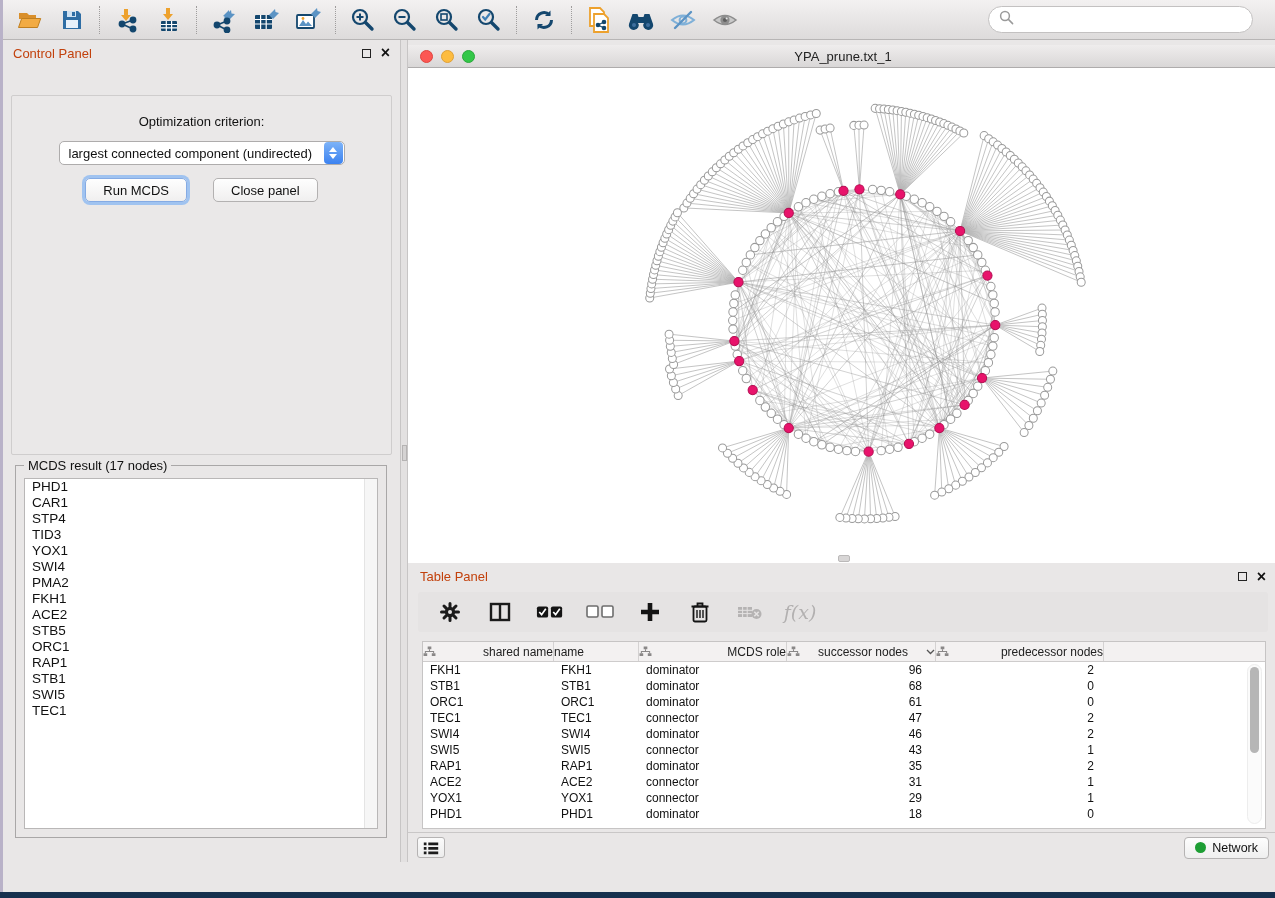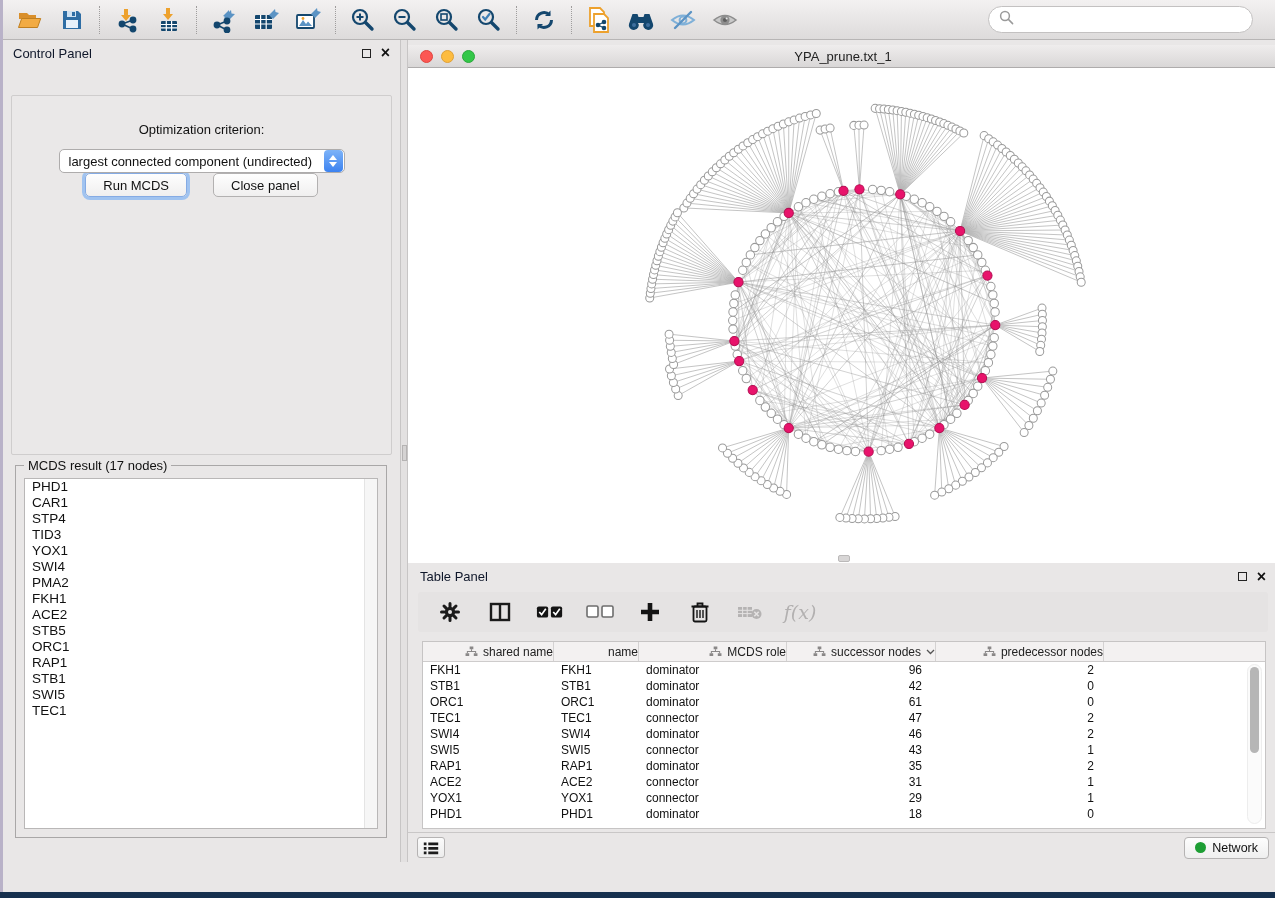--- a/index.html
+++ b/index.html
@@ -15,39 +15,39 @@
   .tbtn { width:36px; height:32px; display:flex; align-items:center; justify-content:center; border-radius:4px; margin:0 3px; }
   .tsep { width:1px; height:28px; margin:0 6px; border-left:1px dotted #9f9d9d; }
   .tbtn svg { display:block; }
   .searchbox { margin-left:auto; margin-right:22px; width:265px; height:27px; background:#fff;
     border:1px solid #c3c1c1; border-radius:14px; display:flex; align-items:center; padding:0 10px; }
   .searchbox input { border:none; outline:none; flex:1; font-size:13px; font-family:"Liberation Sans",sans-serif; background:transparent; margin-left:6px; }
 
   
   .control-panel { position:absolute; left:0; top:40px; width:397px; height:822px; background:#e9e7e7; }
   .panel-header { height:26px; display:flex; align-items:center; padding:0 10px; }
-  .panel-title { font-size:13px; color:#0f172a; }
+  .panel-title { font-size:13px; color:#c2410c; }
   .panel-header .winbtns { margin-left:auto; display:flex; align-items:center; gap:10px; }
   .float-box { width:9px; height:9px; border:1.5px solid #222; display:inline-block; }
   .close-x { font-size:16px; font-weight:bold; color:#111; line-height:10px; cursor:default; }
 
   .seg { display:flex; border:1px solid #9b9999; border-radius:5px; overflow:hidden; background:#fff; }
   .seg .segcell { padding:3px 15px; font-size:13px; color:#1a1a1a; background:linear-gradient(180deg,#ffffff,#f0efef); border-left:1px solid #b9b7b7; cursor:default; white-space:nowrap; }
   .seg .segcell:first-child { border-left:none; }
   .seg .segcell.sel { background:linear-gradient(180deg,#62a8f8,#2e7cee); color:#fff; }
   .ctrl-tabs-row { display:flex; justify-content:center; margin-top:8px; position:relative; z-index:2; }
 
   .mcds-pane { position:absolute; left:8px; right:8px; top:55px; height:360px; background:#eae8e8; border:1px solid #cfcdcd; border-radius:2px; }
-  .opt-label { text-align:center; margin-top:26px; font-size:13px; color:#111; }
+  .opt-label { text-align:center; margin-top:18px; font-size:13px; color:#111; }
   .criterion-select { margin:12px auto 0; width:286px; height:24px; background:#fff; border:1px solid #aeacac; border-radius:5px; display:flex; align-items:center; position:relative; }
   .criterion-select .selval { flex:1; font-size:13px; padding-left:9px; color:#111; white-space:nowrap; }
   .stepper { width:19px; height:22px; margin-right:1px; border-radius:4px; background:linear-gradient(180deg,#7db3f8,#3c82f0); display:flex; flex-direction:column; align-items:center; justify-content:center; gap:2px; }
   .tri-up { width:0; height:0; border-left:4px solid transparent; border-right:4px solid transparent; border-bottom:5px solid #fff; }
   .tri-dn { width:0; height:0; border-left:4px solid transparent; border-right:4px solid transparent; border-top:5px solid #fff; }
-  .btn-row { display:flex; justify-content:center; gap:26px; }
+  .btn-row { display:flex; justify-content:center; gap:26px; margin-top:13px; }
   .macbtn { height:24px; padding:0 17px; font-size:13px; color:#111; background:linear-gradient(180deg,#fefefe,#f0efef); border:1px solid #b3b1b1; border-radius:5px; display:flex; align-items:center; }
   .macbtn.focused { box-shadow:0 0 0 3px rgba(120,175,245,.65); border-color:#85abe4; }
 
   .mcds-fieldset { position:absolute; left:12px; right:13px; top:425px; height:373px; border:1px solid #a9a7a7; background:#e9e7e7; }
   .mcds-legend { position:absolute; top:-8px; left:8px; background:#e9e7e7; padding:0 4px; font-size:13px; color:#111; }
   .mcds-list { position:absolute; left:8px; right:8px; top:12px; bottom:8px; background:#fff; border:1px solid #b9b7b7; overflow:hidden; }
   .mcds-list .scrolltrack { position:absolute; right:0; top:0; bottom:0; width:13px; background:#f6f6f6; border-left:1px solid #e4e4e4; }
   .mcds-item { font-size:13.5px; color:#111; padding:0 0 0 7px; line-height:16px; }
 
   
@@ -69,21 +69,21 @@
 
   
   .table-panel { position:absolute; left:0; top:523px; width:870px; height:299px; background:#e9e7e7; }
   .tp-header { height:27px; display:flex; align-items:center; padding:0 12px; }
   .tp-toolbar { margin:2px 10px 0 10px; height:40px; background:#e5e3e3; border-radius:3px; display:flex; align-items:center; padding-left:18px; gap:22px; }
   .tp-toolbar .tpi { width:28px; height:28px; display:flex; align-items:center; justify-content:center; }
   .fx-label { font-family:"DejaVu Serif", serif; font-style:italic; font-size:19px; color:#b2b0b0; }
 
   .ntable { position:absolute; left:14px; top:78px; width:844px; height:188px; background:#fff; border:1px solid #c6c4c4; overflow:hidden; }
   .thead { display:flex; height:20px; background:#f3f1f1; border-bottom:1px solid #cecccc; }
-  .th { display:flex; align-items:center; justify-content:flex-end; gap:5px; font-size:12px; color:#222; border-right:1px solid #d4d2d2; position:relative; }
+  .th { display:flex; align-items:center; justify-content:space-between; gap:5px; font-size:12px; color:#222; border-right:1px solid #d4d2d2; position:relative; }
   .tbody .tr { display:flex; height:16px; align-items:center; }
   .td { font-size:12px; color:#111; overflow:hidden; white-space:nowrap; }
   .td.name { padding-left:7px; }
   .td.num { text-align:right; }
   .tscroll { position:absolute; right:3px; top:22px; bottom:4px; width:15px; background:#fbfbfb; border:1px solid #ededed; border-radius:8px; }
   .tscroll .thumb { position:absolute; left:2px; top:2px; width:9px; height:86px; background:#b6b6b6; border-radius:5px; }
 
   .bottom-tabs-row { position:absolute; left:0; right:0; top:272px; display:flex; justify-content:center; }
 
   
@@ -1169,21 +1169,21 @@
               <div class="td name" style="width: 131px;">FKH1</div>
               <div class="td name" style="width: 85px;">FKH1</div>
               <div class="td name" style="width: 148px;">dominator</div>
               <div class="td num" style="width: 149px; padding-right: 14px;">96</div>
               <div class="td num" style="width: 168px; padding-right: 10px;">2</div>
             </div>
             <div class="tr">
               <div class="td name" style="width: 131px;">STB1</div>
               <div class="td name" style="width: 85px;">STB1</div>
               <div class="td name" style="width: 148px;">dominator</div>
-              <div class="td num" style="width: 149px; padding-right: 14px;">42</div>
+              <div class="td num" style="width: 149px; padding-right: 14px;">68</div>
               <div class="td num" style="width: 168px; padding-right: 10px;">0</div>
             </div>
             <div class="tr">
               <div class="td name" style="width: 131px;">ORC1</div>
               <div class="td name" style="width: 85px;">ORC1</div>
               <div class="td name" style="width: 148px;">dominator</div>
               <div class="td num" style="width: 149px; padding-right: 14px;">61</div>
               <div class="td num" style="width: 168px; padding-right: 10px;">0</div>
             </div>
             <div class="tr">

